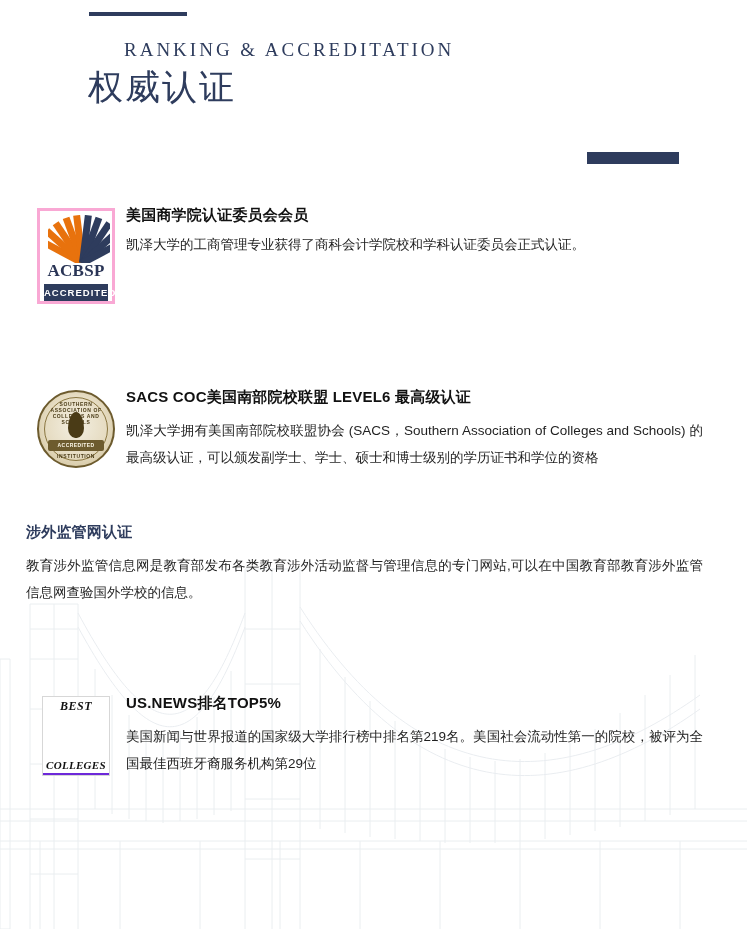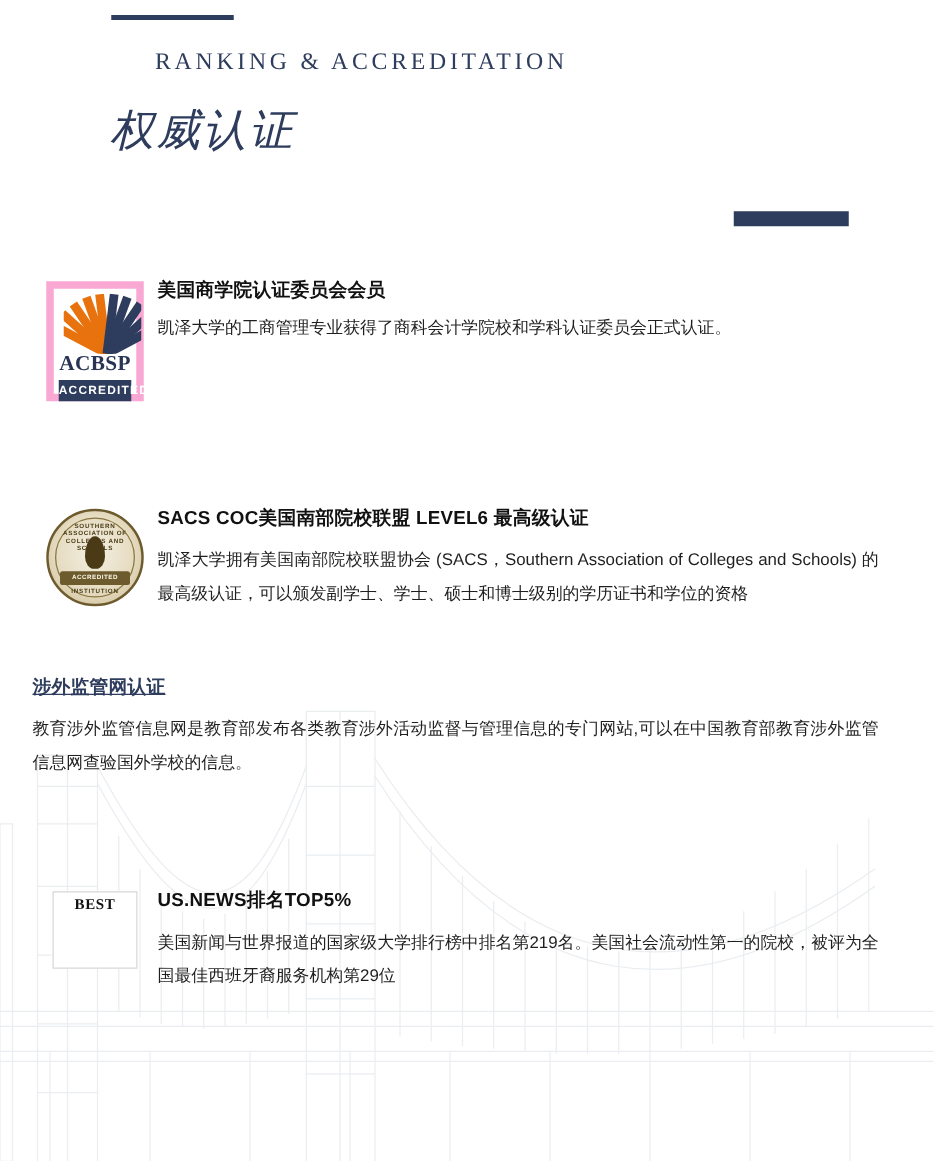--- a/index.html
+++ b/index.html
@@ -45,27 +45,26 @@
   }
   .eyebrow {
     margin: 23px 0 0 98px;
     font-size: 19px;
     letter-spacing: 3.0px;
     color: #2e3c5d;
     font-family: "Liberation Serif", serif;
     font-weight: 400;
   }
   .headline {
-    margin: 20px 0 0 62px;
+    margin: 3px 0 0 62px;
     font-size: 35px;
     letter-spacing: 2px;
     color: #2e3c5d;
     font-weight: 400;
     font-family: "Liberation Serif", serif;
-    font-style: italic;
   }
   .right-rule-wrap {
     display: flex;
     justify-content: flex-end;
     margin-top: 41px;
     padding-right: 42px;
   }
   .right-rule {
     width: 92px;
     height: 12px;
@@ -95,21 +94,20 @@
   }
   .item-title {
     font-size: 15px;
     font-weight: bold;
     color: #111111;
     margin: 0 0 10px 0;
     letter-spacing: 0.2px;
   }
   .item-title.accent {
     color: #2e3c5d;
-    text-decoration: underline;
   }
   .item-body {
     font-size: 13.5px;
     line-height: 2.0;
     color: #1f1f1f;
     margin: 0;
     text-align: justify;
     text-justify: inter-ideograph;
   }
   .item-body.tight {
@@ -121,21 +119,21 @@
   .item-2 { margin-bottom: 52px; }
   .item-3 { margin-bottom: 88px; }
   .item-4 { margin-bottom: 0; }
 
   
   .acbsp {
     width: 78px;
     height: 96px;
     background: #ffffff;
     position: relative;
-    border: 6px solid #f9a8d4;
+    border: 3px solid #f9a8d4;
     box-sizing: border-box;
   }
   .acbsp .rays {
     position: absolute;
     top: 4px; left: 8px;
     width: 62px; height: 48px;
     overflow: hidden;
   }
   .acbsp .ray {
     position: absolute;
@@ -265,26 +263,27 @@
     height: 18px;
     background: #2b5aa8;
     transform: rotate(-9deg);
     border-radius: 50% 50% 0 0 / 70% 70% 0 0;
     opacity: .92;
   }
 
   
   .best {
     width: 68px;
-    height: 62px;
+    height: 80px;
     background: #ffffff;
     border: 1px solid #d7d7d7;
     box-sizing: border-box;
     text-align: center;
     overflow: hidden;
+    font-style: italic;
   }
   .best .b1 {
     font-family: "Liberation Serif", serif;
     font-size: 12px;
     font-weight: bold;
     line-height: 12px;
     color: #111;
     margin-top: 3px;
     letter-spacing: 0.5px;
   }

